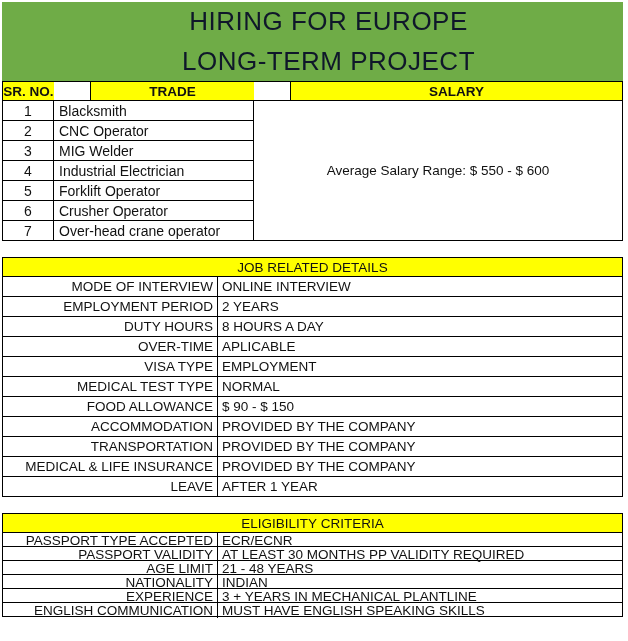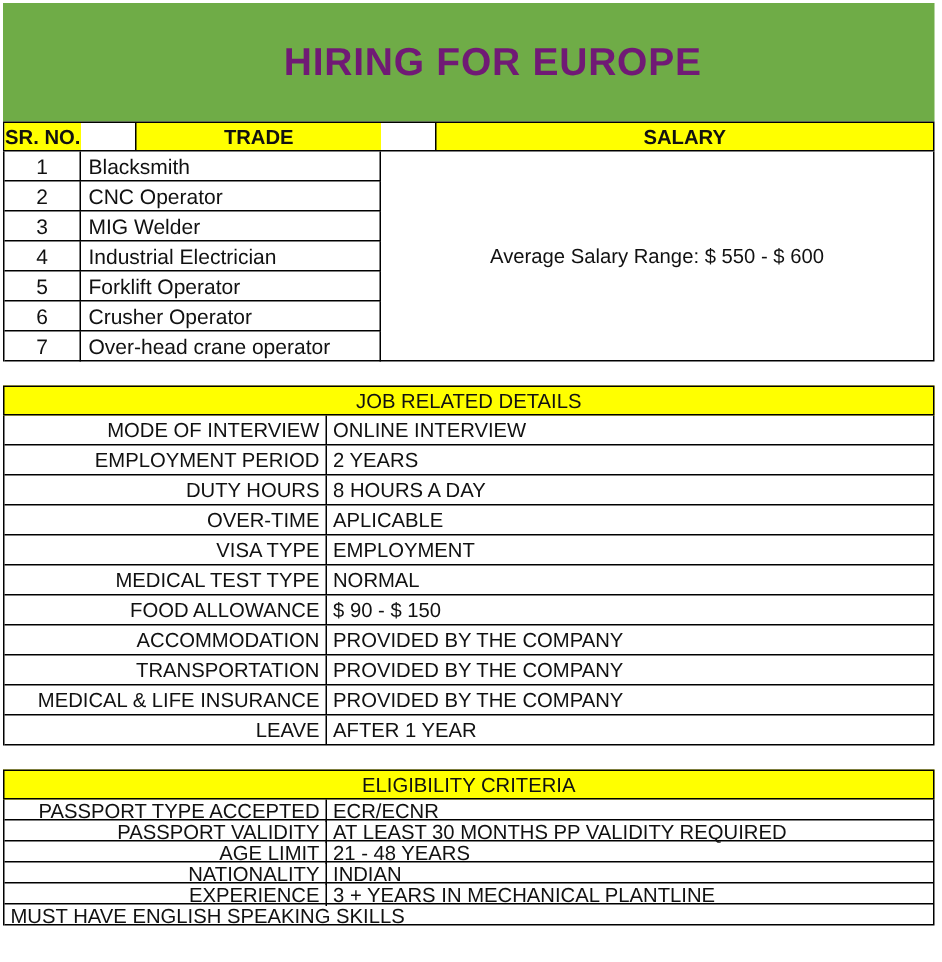--- a/index.html
+++ b/index.html
@@ -11,27 +11,27 @@
     width: 628px;
     height: 641px;
     background: #ffffff;
     padding: 2px 5px 2px 2px;
   }
 
   
   .banner {
     height: 79px;
     background: var(--green, #6FAC47);
-    color: #701a75;
+    color: #0f172a;
     display: flex;
     flex-direction: column;
     align-items: center;
     justify-content: center;
     gap: 9px;
-    font-weight: bold;
+    font-weight: normal;
     font-size: 26px;
     letter-spacing: 0.5px;
     padding-left: 32px;
   }
 
   
   .cols-header {
     display: grid;
     grid-template-columns: 51px 200px 1fr;
     height: 20px;
@@ -120,20 +120,21 @@
     white-space: nowrap;
   }
 </style>
 </head>
 <body>
 
 <div class="sheet">
 
   <div class="banner">
     <div>HIRING FOR EUROPE</div>
+    <div>LONG-TERM PROJECT</div>
   </div>
 
   <div class="cols-header">
     <div class="ch-cell">SR. NO.</div>
     <div class="ch-cell">TRADE</div>
     <div class="ch-cell">SALARY</div>
   </div>
 
   <div class="trades-grid">
     <div class="salary-cell">Average Salary Range: $ 550 - $ 600</div>
@@ -220,17 +221,18 @@
     </div>
     <div class="kv-row">
       <div class="kv-label">NATIONALITY</div>
       <div class="kv-value">INDIAN</div>
     </div>
     <div class="kv-row">
       <div class="kv-label">EXPERIENCE</div>
       <div class="kv-value">3 + YEARS IN MECHANICAL PLANTLINE</div>
     </div>
     <div class="kv-row">
+      <div class="kv-label">ENGLISH COMMUNICATION</div>
       <div class="kv-value">MUST HAVE ENGLISH SPEAKING SKILLS</div>
     </div>
   </div>
 
 </div>
 
 </body></html>

